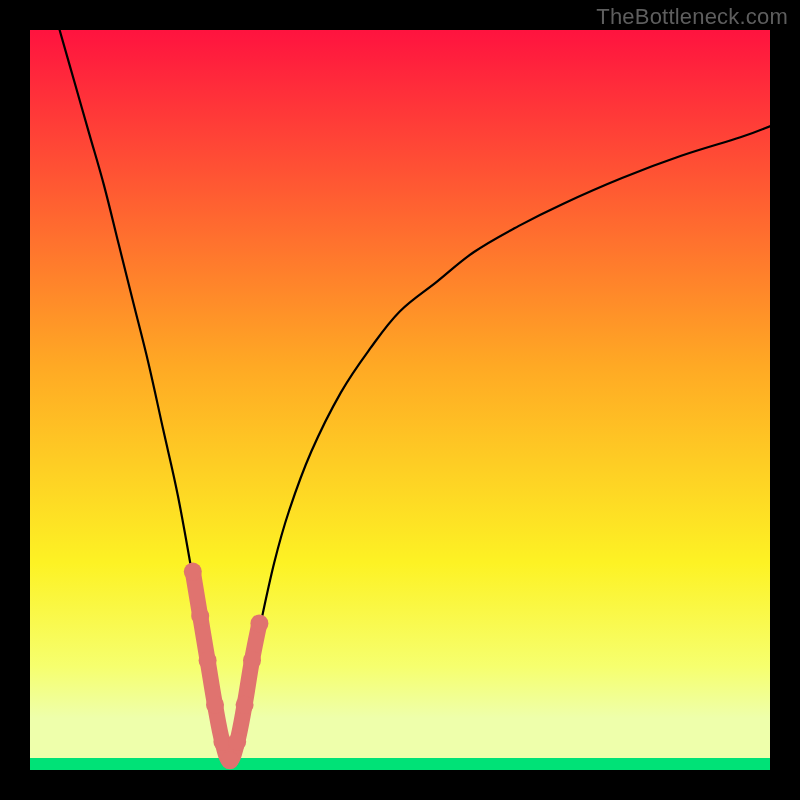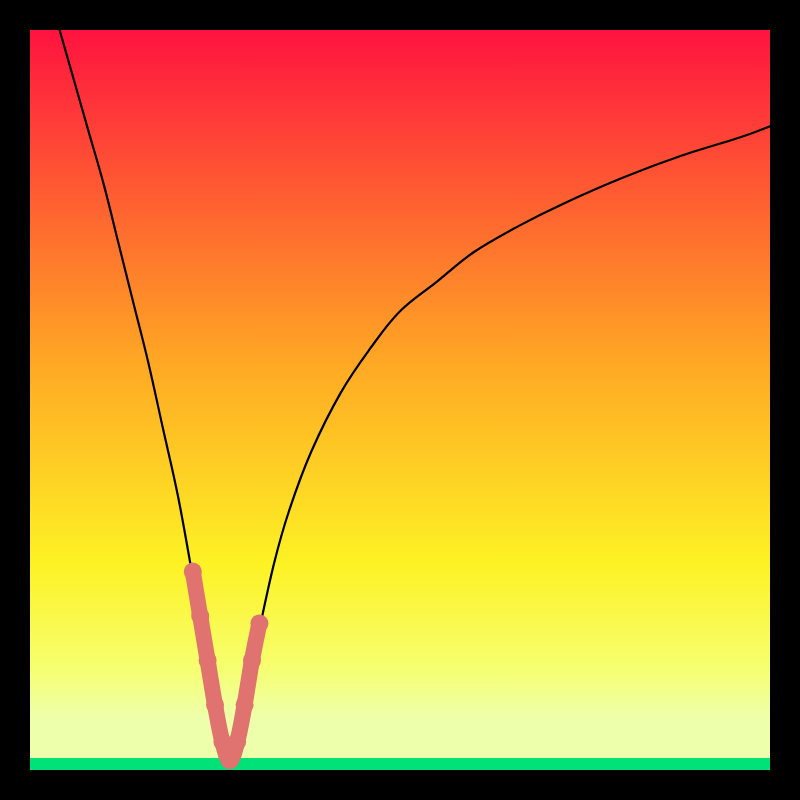--- a/index.html
+++ b/index.html
@@ -35,20 +35,21 @@
     height: 740px;
   }
   svg {
     display: block;
   }
 </style>
 </head>
 <body>
 <div class="outer">
 
+  <div class="watermark">TheBottleneck.com</div>
 
   <div class="plot-wrap">
     <svg id="chart-svg" width="740" height="740" viewBox="0 0 740 740">
         <defs>
           <linearGradient id="bg-grad" x1="0" y1="0" x2="0" y2="1">
             <stop offset="0%" stop-color="#ff133f"></stop>
             <stop offset="45%" stop-color="#ffa824"></stop>
             <stop offset="72%" stop-color="#fdf224"></stop>
             <stop offset="86%" stop-color="#f6ff6e"></stop>
             <stop offset="93%" stop-color="#eeffab"></stop>

